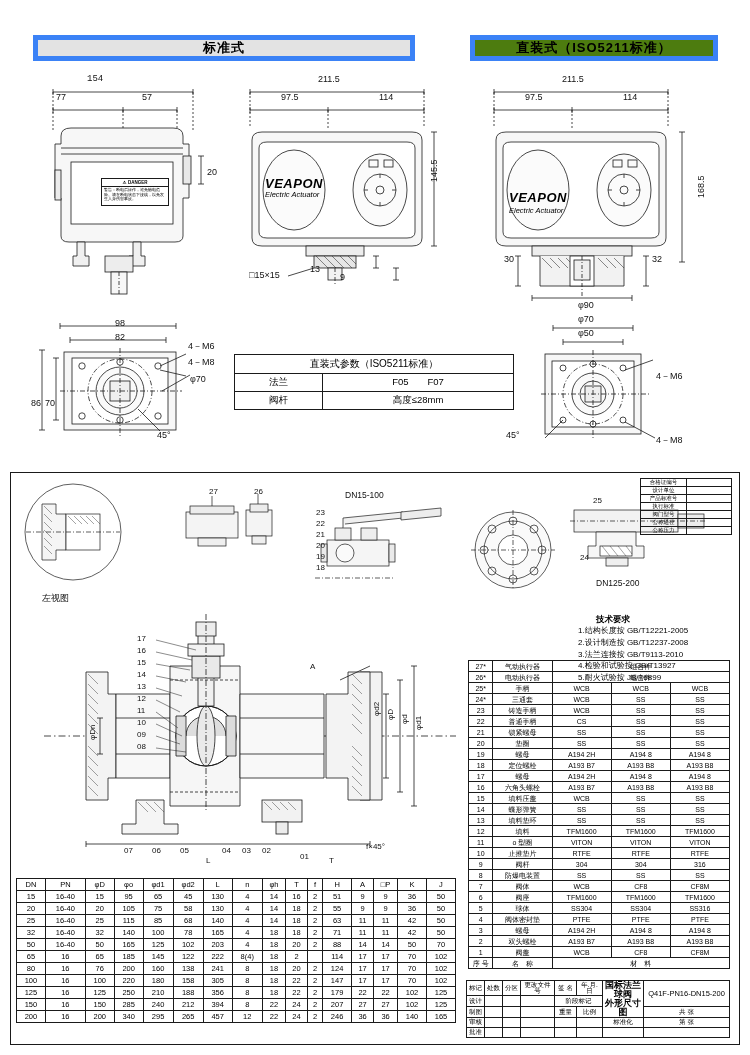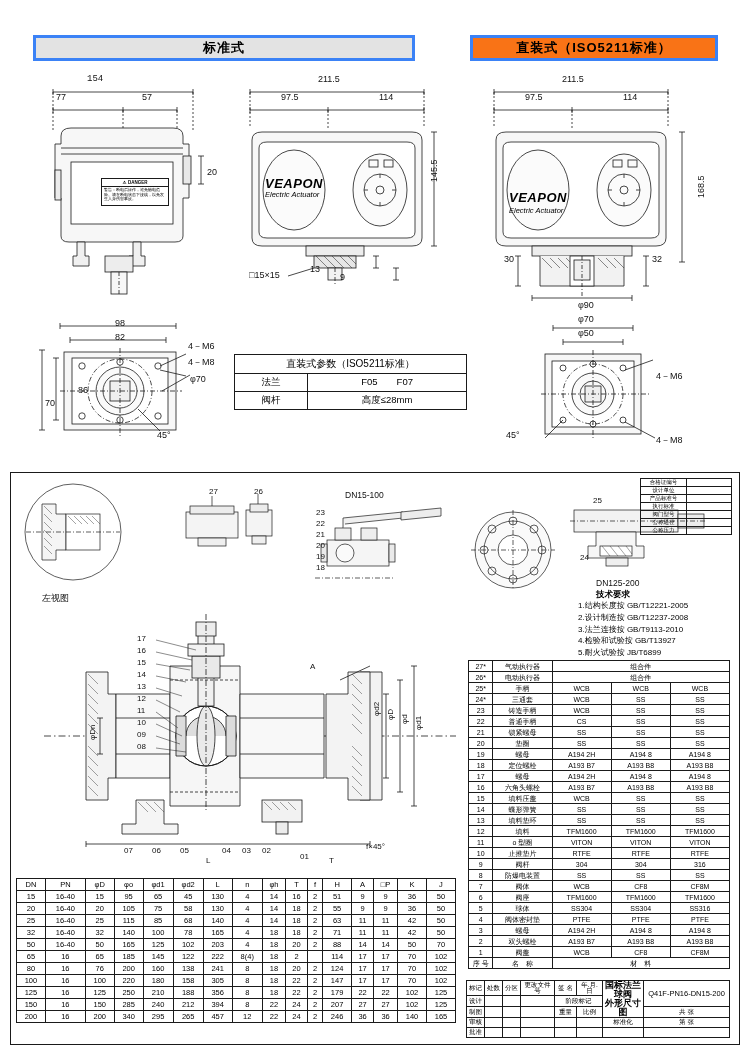--- a/index.html
+++ b/index.html
@@ -17,30 +17,30 @@
 
   
   .abs { position: absolute; }
   .dim-txt { position: absolute; font-size: 9px; color: #111; white-space: nowrap; }
   .lbl { position: absolute; font-size: 8px; color: #111; white-space: nowrap; }
   svg { display: block; }
 
   
   .titlebar {
     position: absolute;
-    border: 3px solid #3b82f6;
+    border: 5px solid #3b82f6;
     background: #e3e3e3;
     font-size: 13px;
     font-weight: bold;
     display: flex;
     align-items: center;
     justify-content: center;
     letter-spacing: 1px;
   }
-  .titlebar.plain { background: #f97316; }
+  .titlebar.plain { background: #4d7c0f; }
 
   
   table.isotab {
     position: absolute;
     border-collapse: collapse;
     font-size: 9.5px;
   }
   table.isotab td, table.isotab th {
     border: 1px solid #1a1a1a;
     padding: 2px 4px;
@@ -79,21 +79,21 @@
   }
   table.dims td {
     border: 1px solid #1a1a1a;
     padding: 1px 2px;
     text-align: center;
     height: 12px;
     white-space: nowrap;
   }
 
   
-  .tech { position: absolute; font-size: 8px; line-height: 1.45; }
+  .tech { position: absolute; font-size: 8px; line-height: 1.45; margin-top: 25px; }
   .tech .t-title { font-weight: bold; font-size: 8.5px; }
 
   
   table.tblock {
     position: absolute;
     border-collapse: collapse;
     font-size: 6.5px;
     line-height: 1;
   }
   table.tblock td {
@@ -308,28 +308,28 @@
 
       <path d="M110 97 l22 22"></path>
       <path d="M132 54 l26 -12 M132 58 l26 6"></path>
       <path d="M134 79 l28 -16"></path>
 
       <circle cx="92" cy="79" r="32" stroke-dasharray="5,2,1,2"></circle>
     </g>
   </svg>
   <div class="dim-txt" style="left:115px; top:318px;">98</div>
   <div class="dim-txt" style="left:115px; top:332px;">82</div>
-  <div class="dim-txt" style="left:31px; top:385px;margin-left:47px;">86</div>
+  <div class="dim-txt" style="left:31px; top:398px;">86</div>
   <div class="dim-txt" style="left:45px; top:398px;">70</div>
   <div class="dim-txt" style="left:157px; top:430px;">45°</div>
   <div class="dim-txt" style="left:188px; top:340px;">4－M6</div>
   <div class="dim-txt" style="left:188px; top:356px;">4－M8</div>
   <div class="dim-txt" style="left:190px; top:374px;">φ70</div>
 
-  <table class="isotab" style="left:234px; top:354px; width:233px;">
+  <table class="isotab" style="left:234px; top:354px; width:280px;">
     <tbody>
         <tr>
       <td colspan="2" class="hdr">直装式参数（ISO5211标准）</td>
     </tr>
     <tr>
       <td>法兰</td>
       <td>F05　　F07</td>
     </tr>
     <tr>
       <td>阀杆</td>

